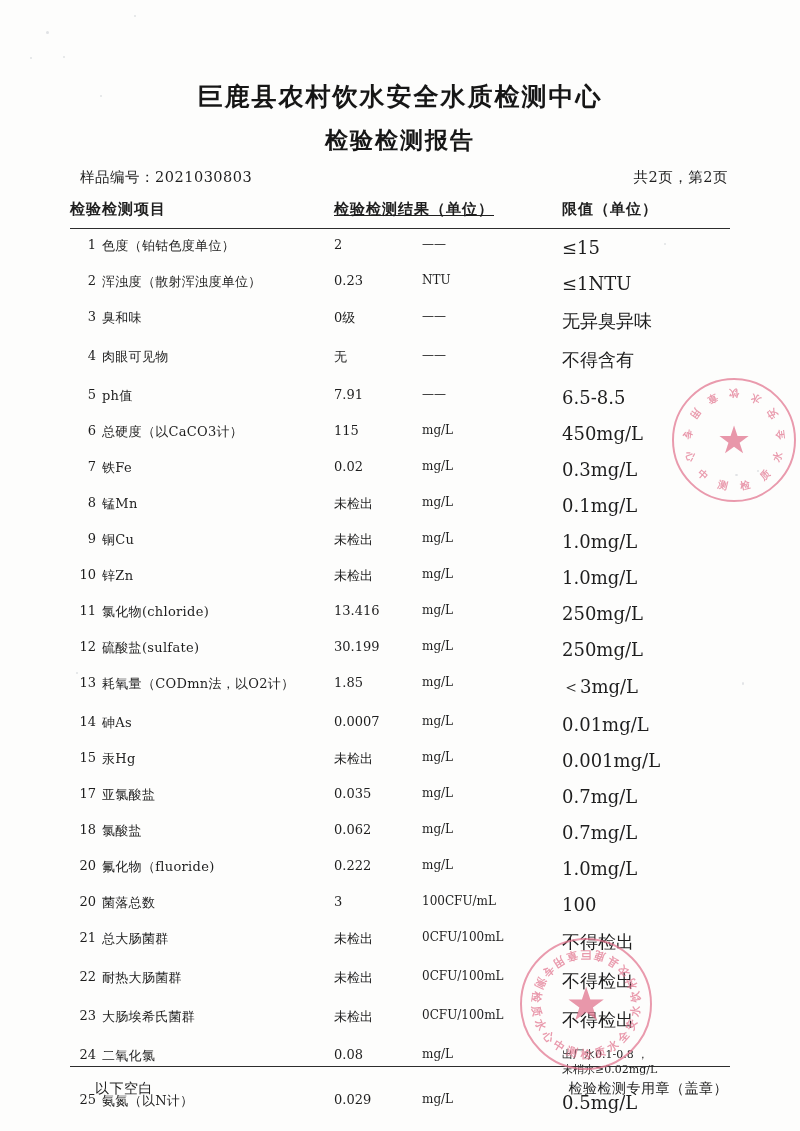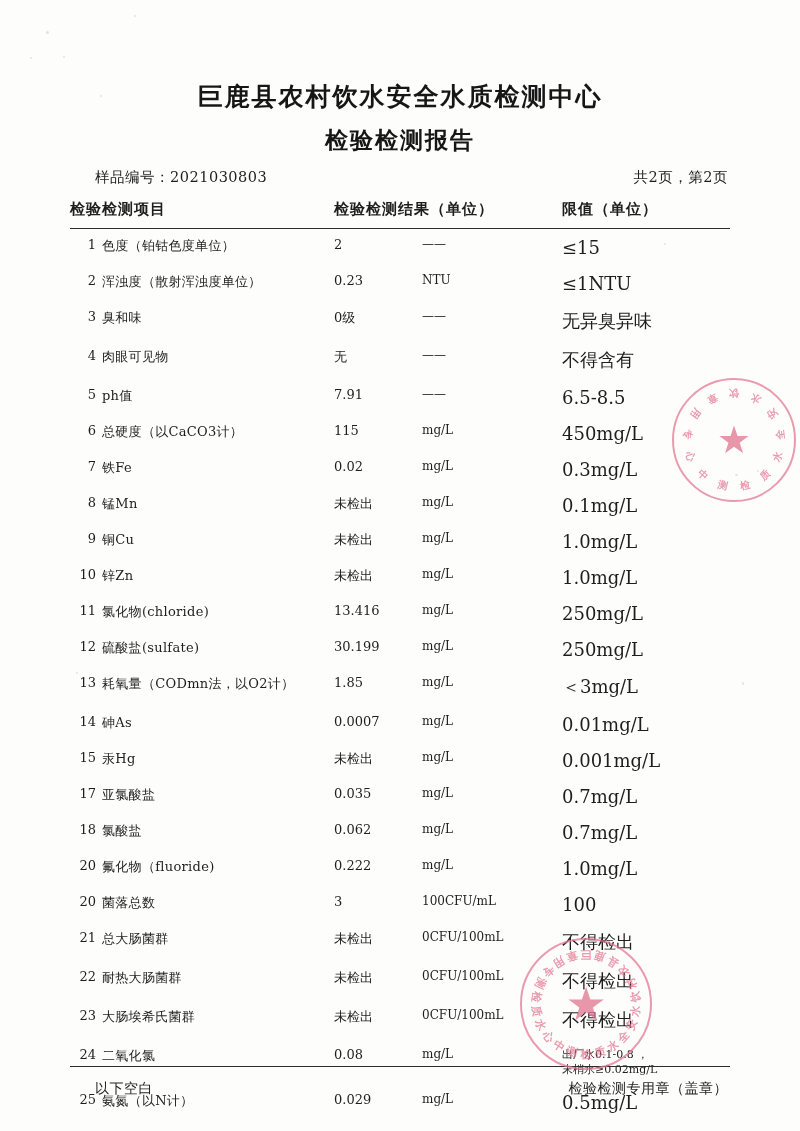--- a/index.html
+++ b/index.html
@@ -36,21 +36,21 @@
     font-weight: 700;
     color: #161616;
     letter-spacing: 2px;
   }
   #title-main { top: 80px; font-size: 25px; }
   #title-sub  { top: 125px; font-size: 23px; }
 
   .meta-row {
     position: absolute;
     top: 168px;
-    left: 95px;
+    left: 80px;
     right: 72px;
     display: flex;
     justify-content: space-between;
     font-size: 14.5px;
     letter-spacing: .5px;
   }
 
   table.report {
     position: absolute;
     top: 200px;
@@ -62,21 +62,21 @@
   table.report thead th {
     font-weight: 700;
     font-size: 15px;
     padding: 0 0 9px 0;
     text-align: left;
     letter-spacing: 1px;
     white-space: nowrap;
   }
   thead tr { border-bottom: 1.6px solid #2c2c2c; }
   thead th.c-item   { padding-left: 68px; margin-top: 35px; }
-  thead th.c-result { padding-left: 16px; }
+  thead th.c-result { padding-left: 16px; text-decoration: underline; }
   thead th.c-limit  { padding-left: 70px; }
 
   tbody tr td { padding: 7.5px 0; vertical-align: top; }
   td.idx {
     width: 26px;
     text-align: right;
     padding-right: 6px;
     font-size: 13px;
     white-space: nowrap;
   }

